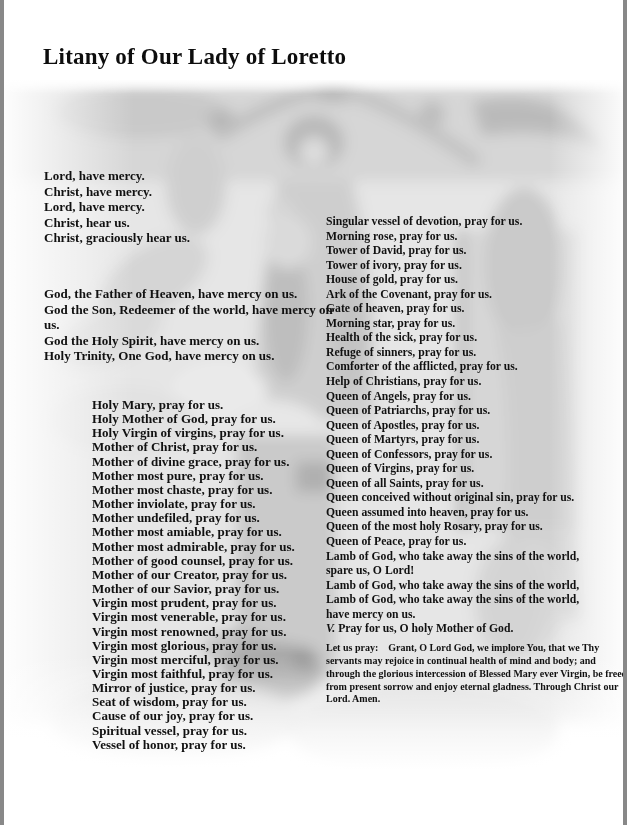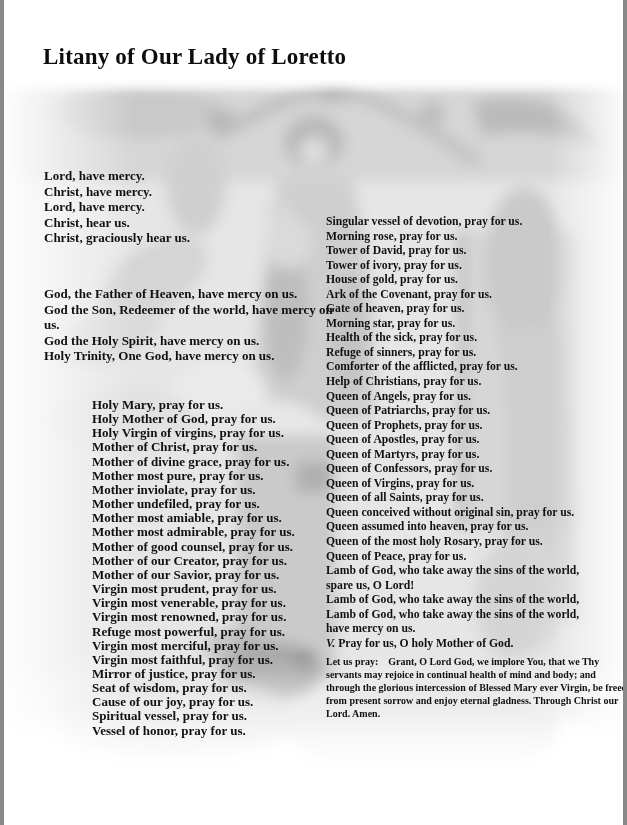--- a/index.html
+++ b/index.html
@@ -182,31 +182,32 @@
         <div class="line"><span class="call">God the Holy Spirit,</span><span class="response"> have mercy on us.</span></div>
         <div class="line"><span class="call">Holy Trinity, One God,</span><span class="response"> have mercy on us.</span></div>
       </div>
     <div class="block" id="litany-left-block">
         <div class="line"><span class="call">Holy Mary,</span><span class="response"> pray for us.</span></div>
         <div class="line"><span class="call">Holy Mother of God,</span><span class="response"> pray for us.</span></div>
         <div class="line"><span class="call">Holy Virgin of virgins,</span><span class="response"> pray for us.</span></div>
         <div class="line"><span class="call">Mother of Christ,</span><span class="response"> pray for us.</span></div>
         <div class="line"><span class="call">Mother of divine grace,</span><span class="response"> pray for us.</span></div>
         <div class="line"><span class="call">Mother most pure,</span><span class="response"> pray for us.</span></div>
+        <div class="line"><span class="call">Mother most chaste,</span><span class="response"> pray for us.</span></div>
         <div class="line"><span class="call">Mother inviolate,</span><span class="response"> pray for us.</span></div>
         <div class="line"><span class="call">Mother undefiled,</span><span class="response"> pray for us.</span></div>
         <div class="line"><span class="call">Mother most amiable,</span><span class="response"> pray for us.</span></div>
         <div class="line"><span class="call">Mother most admirable,</span><span class="response"> pray for us.</span></div>
         <div class="line"><span class="call">Mother of good counsel,</span><span class="response"> pray for us.</span></div>
         <div class="line"><span class="call">Mother of our Creator,</span><span class="response"> pray for us.</span></div>
         <div class="line"><span class="call">Mother of our Savior,</span><span class="response"> pray for us.</span></div>
         <div class="line"><span class="call">Virgin most prudent,</span><span class="response"> pray for us.</span></div>
         <div class="line"><span class="call">Virgin most venerable,</span><span class="response"> pray for us.</span></div>
         <div class="line"><span class="call">Virgin most renowned,</span><span class="response"> pray for us.</span></div>
-        <div class="line"><span class="call">Refuge most powerful,</span><span class="response"> pray for us.</span></div>
+        <div class="line"><span class="call">Virgin most glorious,</span><span class="response"> pray for us.</span></div>
         <div class="line"><span class="call">Virgin most merciful,</span><span class="response"> pray for us.</span></div>
         <div class="line"><span class="call">Virgin most faithful,</span><span class="response"> pray for us.</span></div>
         <div class="line"><span class="call">Mirror of justice,</span><span class="response"> pray for us.</span></div>
         <div class="line"><span class="call">Seat of wisdom,</span><span class="response"> pray for us.</span></div>
         <div class="line"><span class="call">Cause of our joy,</span><span class="response"> pray for us.</span></div>
         <div class="line"><span class="call">Spiritual vessel,</span><span class="response"> pray for us.</span></div>
         <div class="line"><span class="call">Vessel of honor,</span><span class="response"> pray for us.</span></div>
       </div>
   </div>
 
@@ -219,21 +220,20 @@
         <div class="line"><span class="call">House of gold,</span><span class="response"> pray for us.</span></div>
         <div class="line"><span class="call">Ark of the Covenant,</span><span class="response"> pray for us.</span></div>
         <div class="line"><span class="call">Gate of heaven,</span><span class="response"> pray for us.</span></div>
         <div class="line"><span class="call">Morning star,</span><span class="response"> pray for us.</span></div>
         <div class="line"><span class="call">Health of the sick,</span><span class="response"> pray for us.</span></div>
         <div class="line"><span class="call">Refuge of sinners,</span><span class="response"> pray for us.</span></div>
         <div class="line"><span class="call">Comforter of the afflicted,</span><span class="response"> pray for us.</span></div>
         <div class="line"><span class="call">Help of Christians,</span><span class="response"> pray for us.</span></div>
         <div class="line"><span class="call">Queen of Angels,</span><span class="response"> pray for us.</span></div>
         <div class="line"><span class="call">Queen of Patriarchs,</span><span class="response"> pray for us.</span></div>
-        <div class="line"><span class="call">Queen of Prophets,</span><span class="response"> pray for us.</span></div>
         <div class="line"><span class="call">Queen of Apostles,</span><span class="response"> pray for us.</span></div>
         <div class="line"><span class="call">Queen of Martyrs,</span><span class="response"> pray for us.</span></div>
         <div class="line"><span class="call">Queen of Confessors,</span><span class="response"> pray for us.</span></div>
         <div class="line"><span class="call">Queen of Virgins,</span><span class="response"> pray for us.</span></div>
         <div class="line"><span class="call">Queen of all Saints,</span><span class="response"> pray for us.</span></div>
         <div class="line"><span class="call">Queen conceived without original sin,</span><span class="response"> pray for us.</span></div>
         <div class="line"><span class="call">Queen assumed into heaven,</span><span class="response"> pray for us.</span></div>
         <div class="line"><span class="call">Queen of the most holy Rosary,</span><span class="response"> pray for us.</span></div>
         <div class="line"><span class="call">Queen of Peace,</span><span class="response"> pray for us.</span></div>
       </div>

